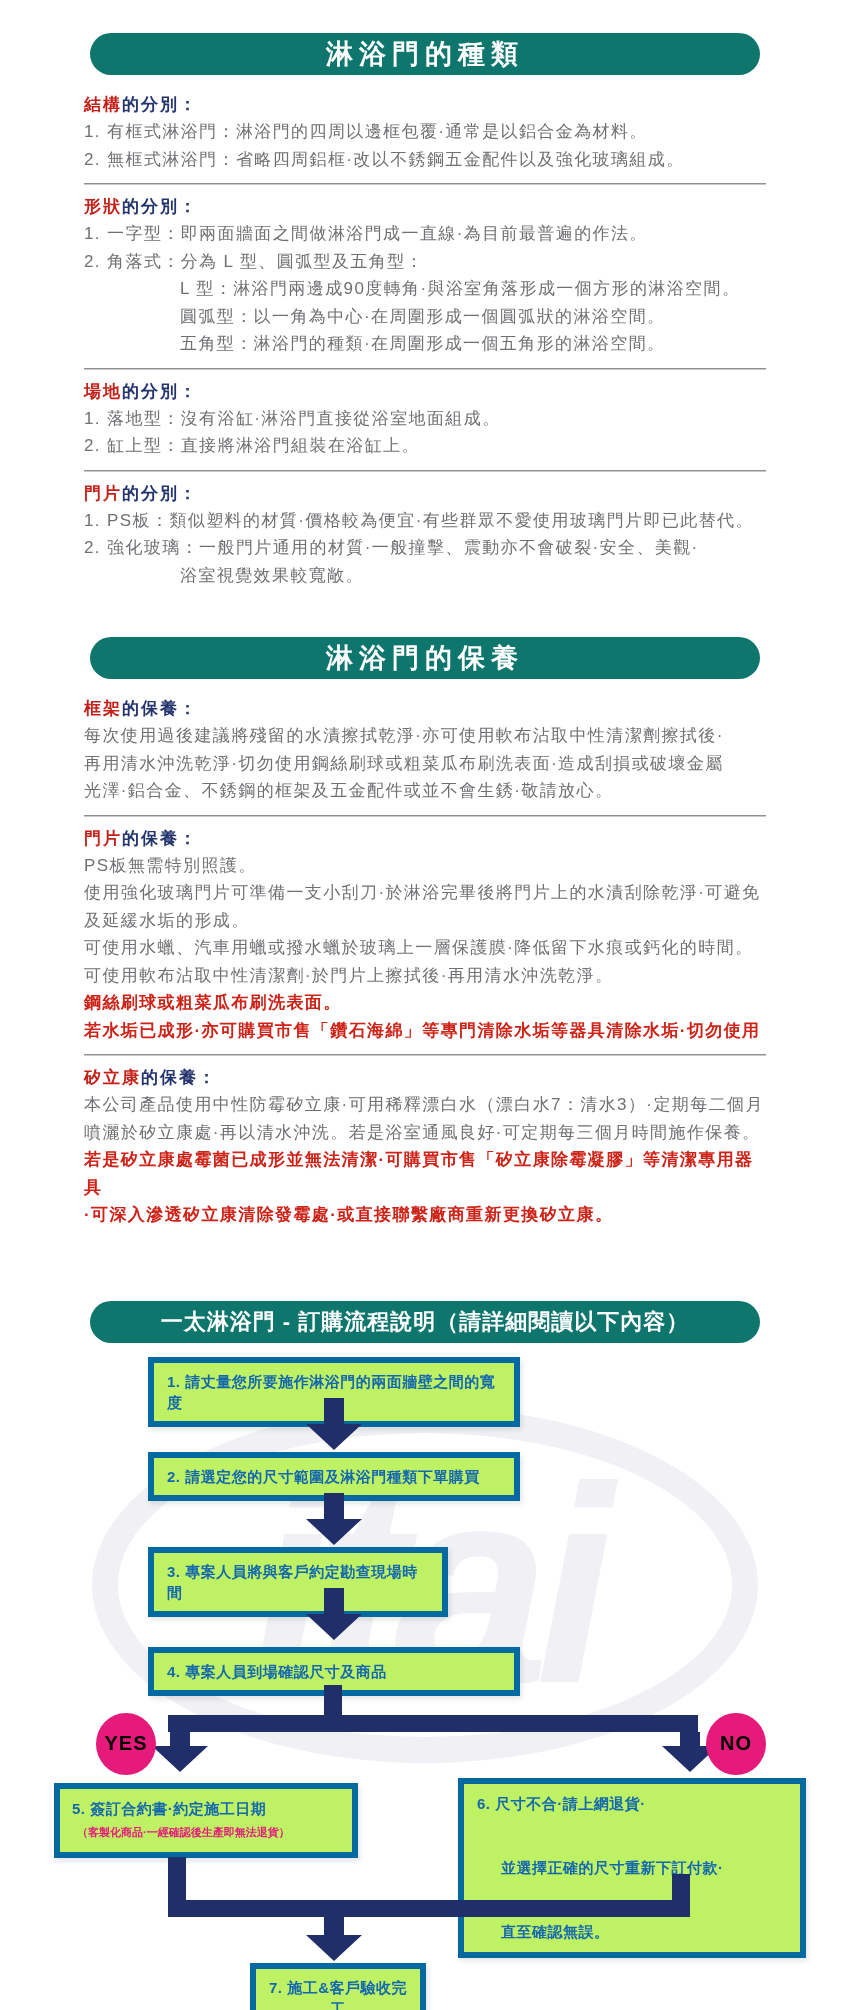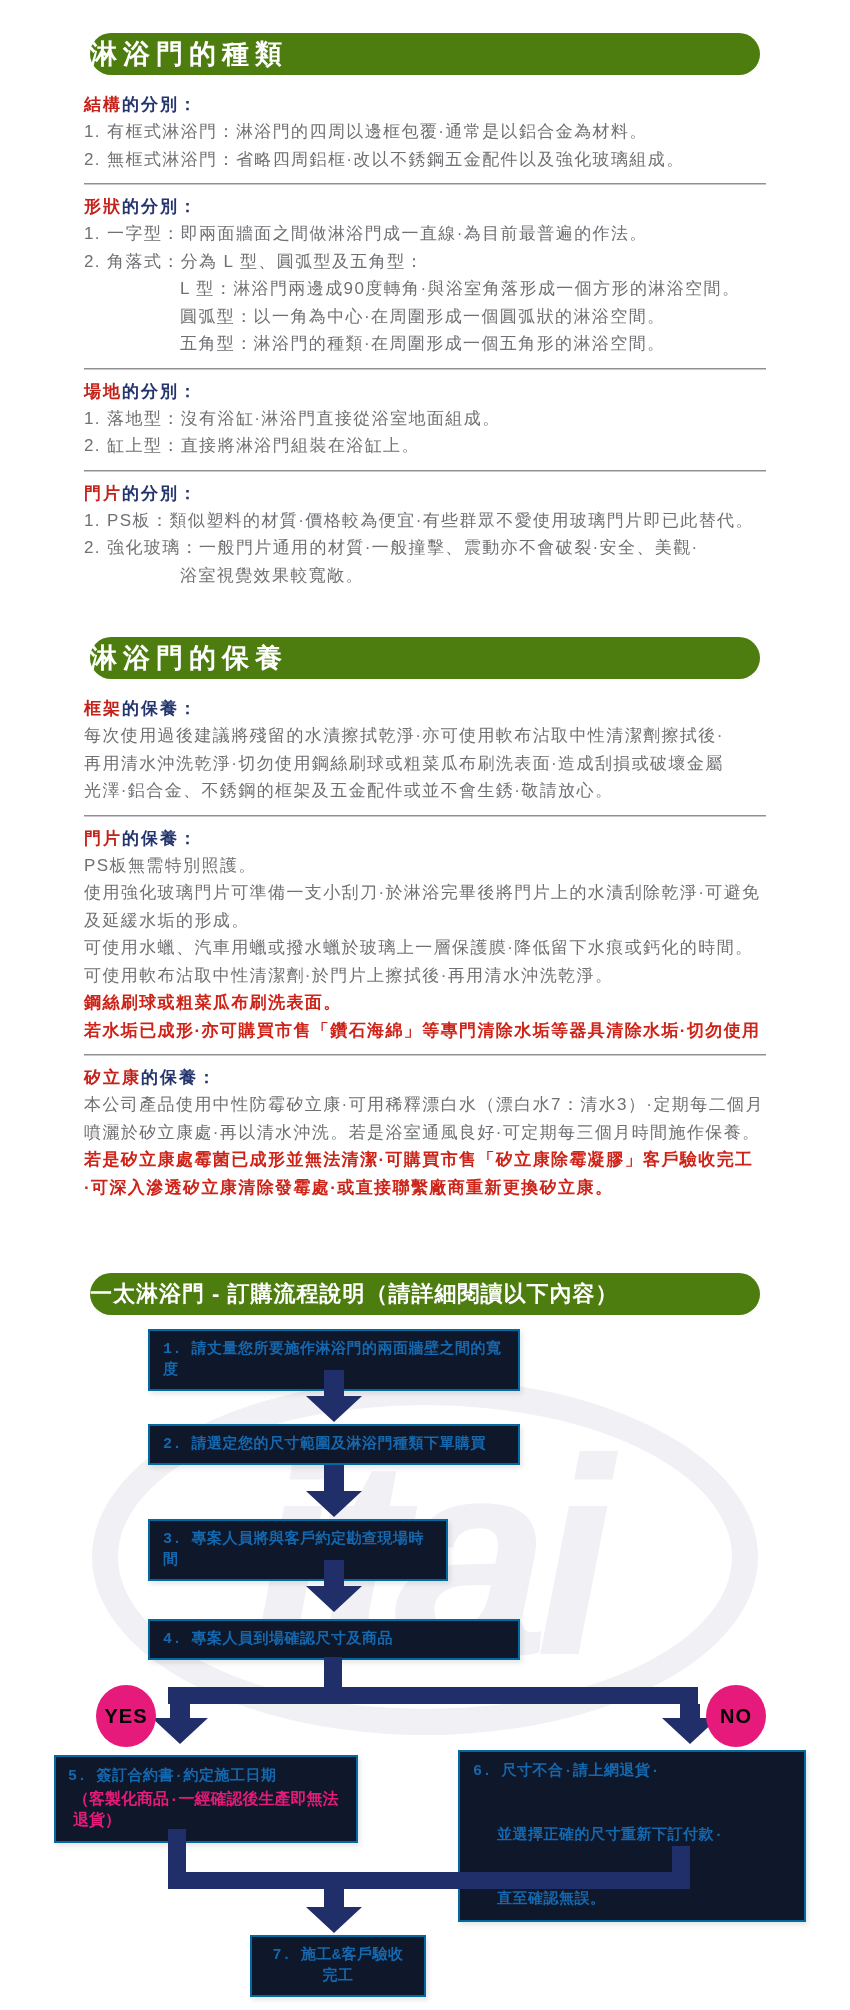--- a/index.html
+++ b/index.html
@@ -6,22 +6,22 @@
   html,body { background:#ffffff; }
   body {
     width:850px; min-height:2010px; margin:0 auto;
     font-family:"Liberation Sans","DejaVu Sans",sans-serif;
     overflow-x:hidden;
   }
   .page { width:850px; position:relative; }
 
   
   .pill {
-    width:670px; height:42px; margin:0 auto; background:#4d7c0f;
-    border-radius:21px; color:#ffffff; line-height:42px;
+    width:670px; height:42px; margin:0 auto; background:#0f766e;
+    border-radius:21px; color:#ffffff; text-align:center; line-height:42px;
     font-weight:bold; font-size:27px; letter-spacing:6px;
   }
   .pill.first { margin-top:33px; }
   .pill.second { margin-top:48px; }
   .pill.flow-title { margin-top:72px; font-size:22px; letter-spacing:1px; }
 
   
   .content { width:682px; margin:0 auto; margin-top:16px; }
   .group-heading { font-size:17px; font-weight:bold; letter-spacing:2px; line-height:27px; margin-top:4px; }
   .kw { color:#c4211a; }
@@ -34,31 +34,31 @@
   
   .flow { position:relative; width:850px; height:672px; margin-top:8px; }
   .wm {
     position:absolute; left:92px; top:56px; width:666px; height:356px;
     border:26px solid #f1f0f4; border-radius:50%; z-index:0;
     display:flex; align-items:center; justify-content:center; overflow:visible;
   }
   .wm-text { font-size:280px; font-weight:bold; font-style:italic; color:#f1f0f4; letter-spacing:-14px; line-height:1; }
 
   .fbox {
-    position:absolute; z-index:1; background:#0f172a; border:2px solid #0369a1;
+    position:absolute; z-index:1; background:#bef264; border:6px solid #0369a1;
     box-shadow:2px 3px 5px rgba(0,0,0,0.10);
     color:#1568ae; font-weight:bold; font-size:15px; letter-spacing:0.5px;
-    padding:8px 13px; line-height:21px;font-family:Liberation Mono, monospace;
+    padding:8px 13px; line-height:21px;
   }
   .s1 { left:148px; top:6px;   width:372px; }
   .s2 { left:148px; top:101px; width:372px; }
   .s3 { left:148px; top:196px; width:300px; }
   .s4 { left:148px; top:296px; width:372px; }
   .s5 { left:54px;  top:432px; width:304px; padding:9px 12px; }
-  .s5 .note { color:#e51a7b; font-size:16px; letter-spacing:0; margin-top:3px; padding-left:5px; }
+  .s5 .note { color:#e51a7b; font-size:11px; letter-spacing:0; margin-top:3px; padding-left:5px; }
   .s6 { left:458px; top:427px; width:348px; line-height:24px; }
   .s6 .cont { padding-left:24px;margin-top:40px; }
   .s7 { left:250px; top:612px; width:176px; text-align:center; }
 
   .arrow { position:absolute; z-index:1; width:56px; }
   .arrow .shaft { width:20px; height:26px; background:#202e6a; margin:0 auto; }
   .arrow.short .shaft { height:14px; }
   .arrow.mid .shaft { height:18px; }
   .arrow .head { width:0; height:0; border-left:28px solid transparent; border-right:28px solid transparent; border-top:26px solid #202e6a; }
   .a1 { left:306px; top:47px; }
@@ -168,21 +168,21 @@
     </div>
 
     <hr class="divider">
 
     <div class="group">
       <div class="group-heading">
         <span class="kw">矽立康</span><span class="hrest">的保養：</span>
       </div>
       <div class="line">本公司產品使用中性防霉矽立康·可用稀釋漂白水（漂白水7：清水3）·定期每二個月</div>
       <div class="line">噴灑於矽立康處·再以清水沖洗。若是浴室通風良好·可定期每三個月時間施作保養。</div>
-      <div class="line red">若是矽立康處霉菌已成形並無法清潔·可購買市售「矽立康除霉凝膠」客戶驗收完工</div>
+      <div class="line red">若是矽立康處霉菌已成形並無法清潔·可購買市售「矽立康除霉凝膠」等清潔專用器具</div>
       <div class="line red">·可深入滲透矽立康清除發霉處·或直接聯繫廠商重新更換矽立康。</div>
     </div>
   </div>
 
   <div class="pill flow-title">
     <span>一太淋浴門 - 訂購流程說明（請詳細閱讀以下內容）</span>
   </div>
 
   <div class="flow">
 

